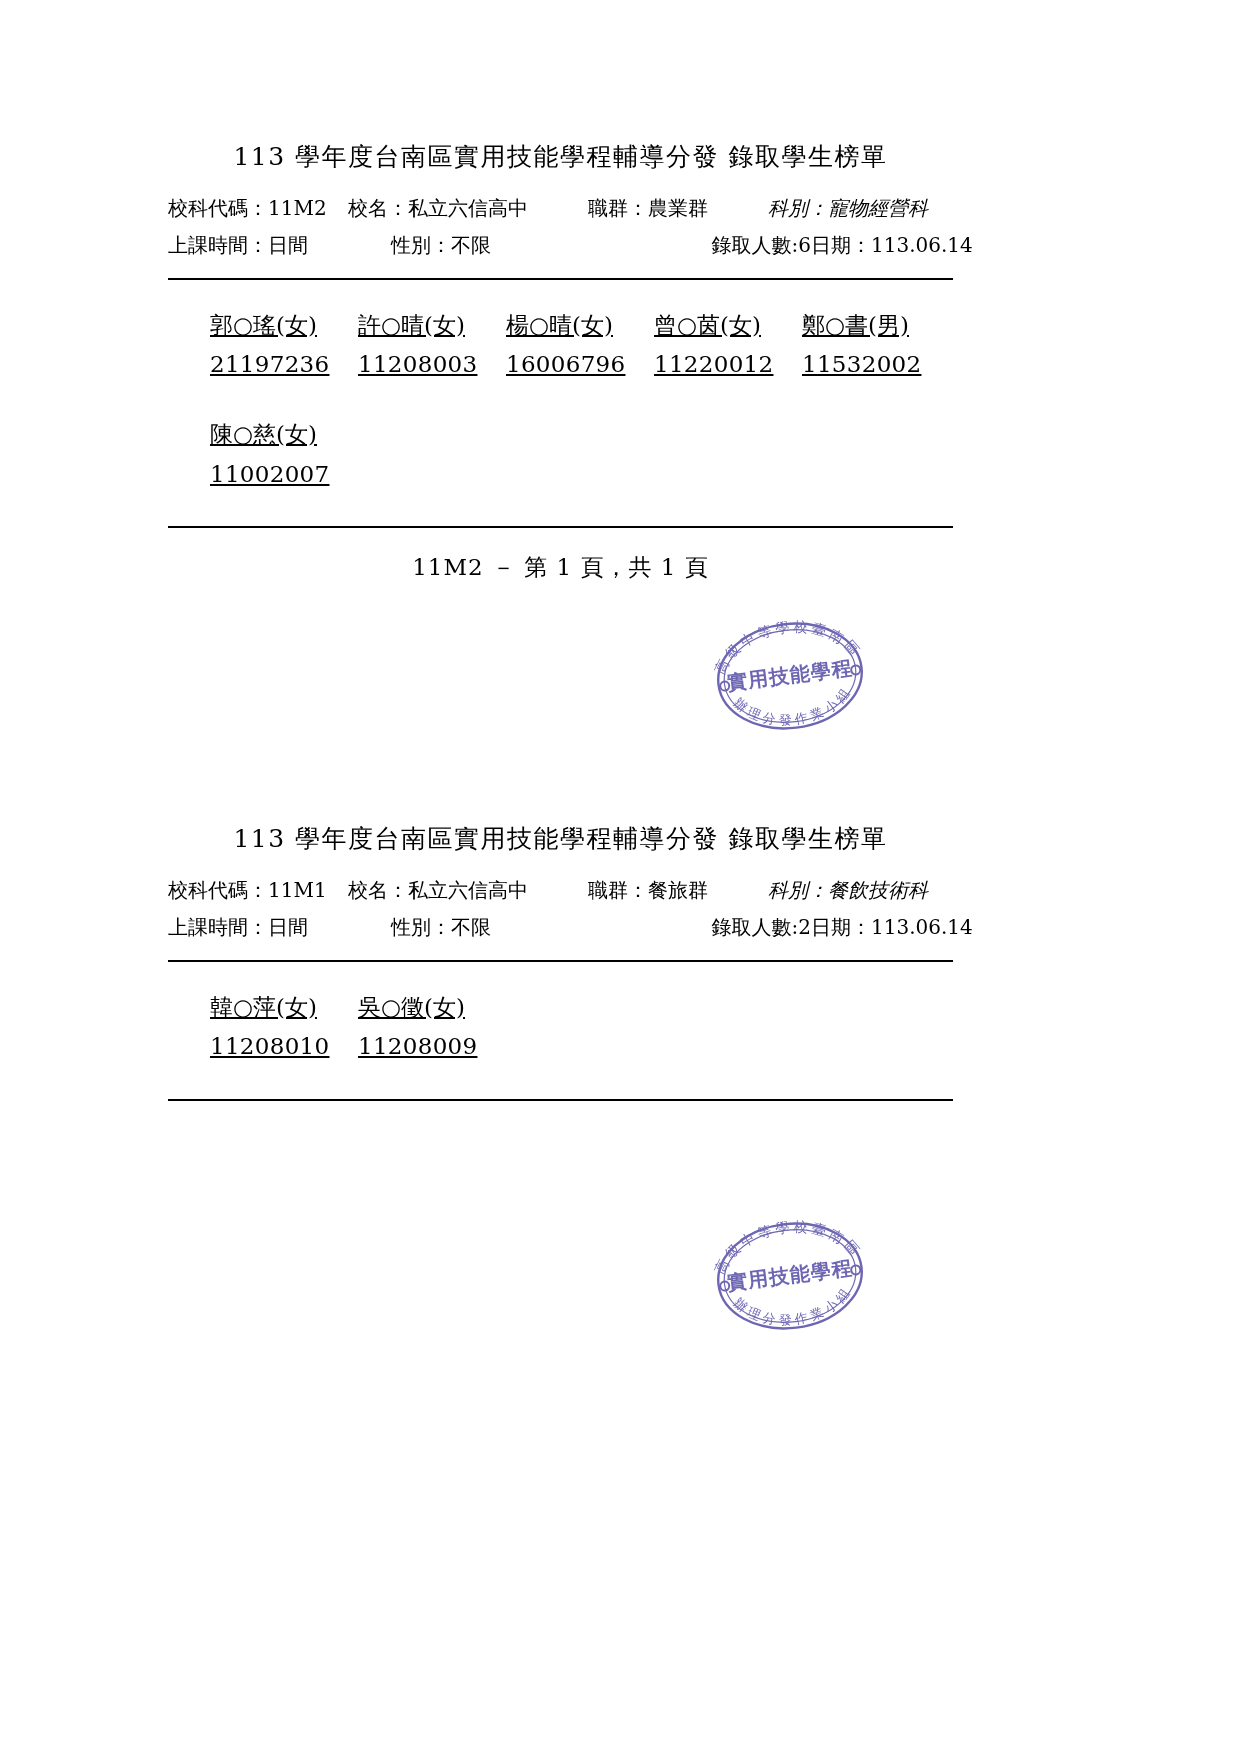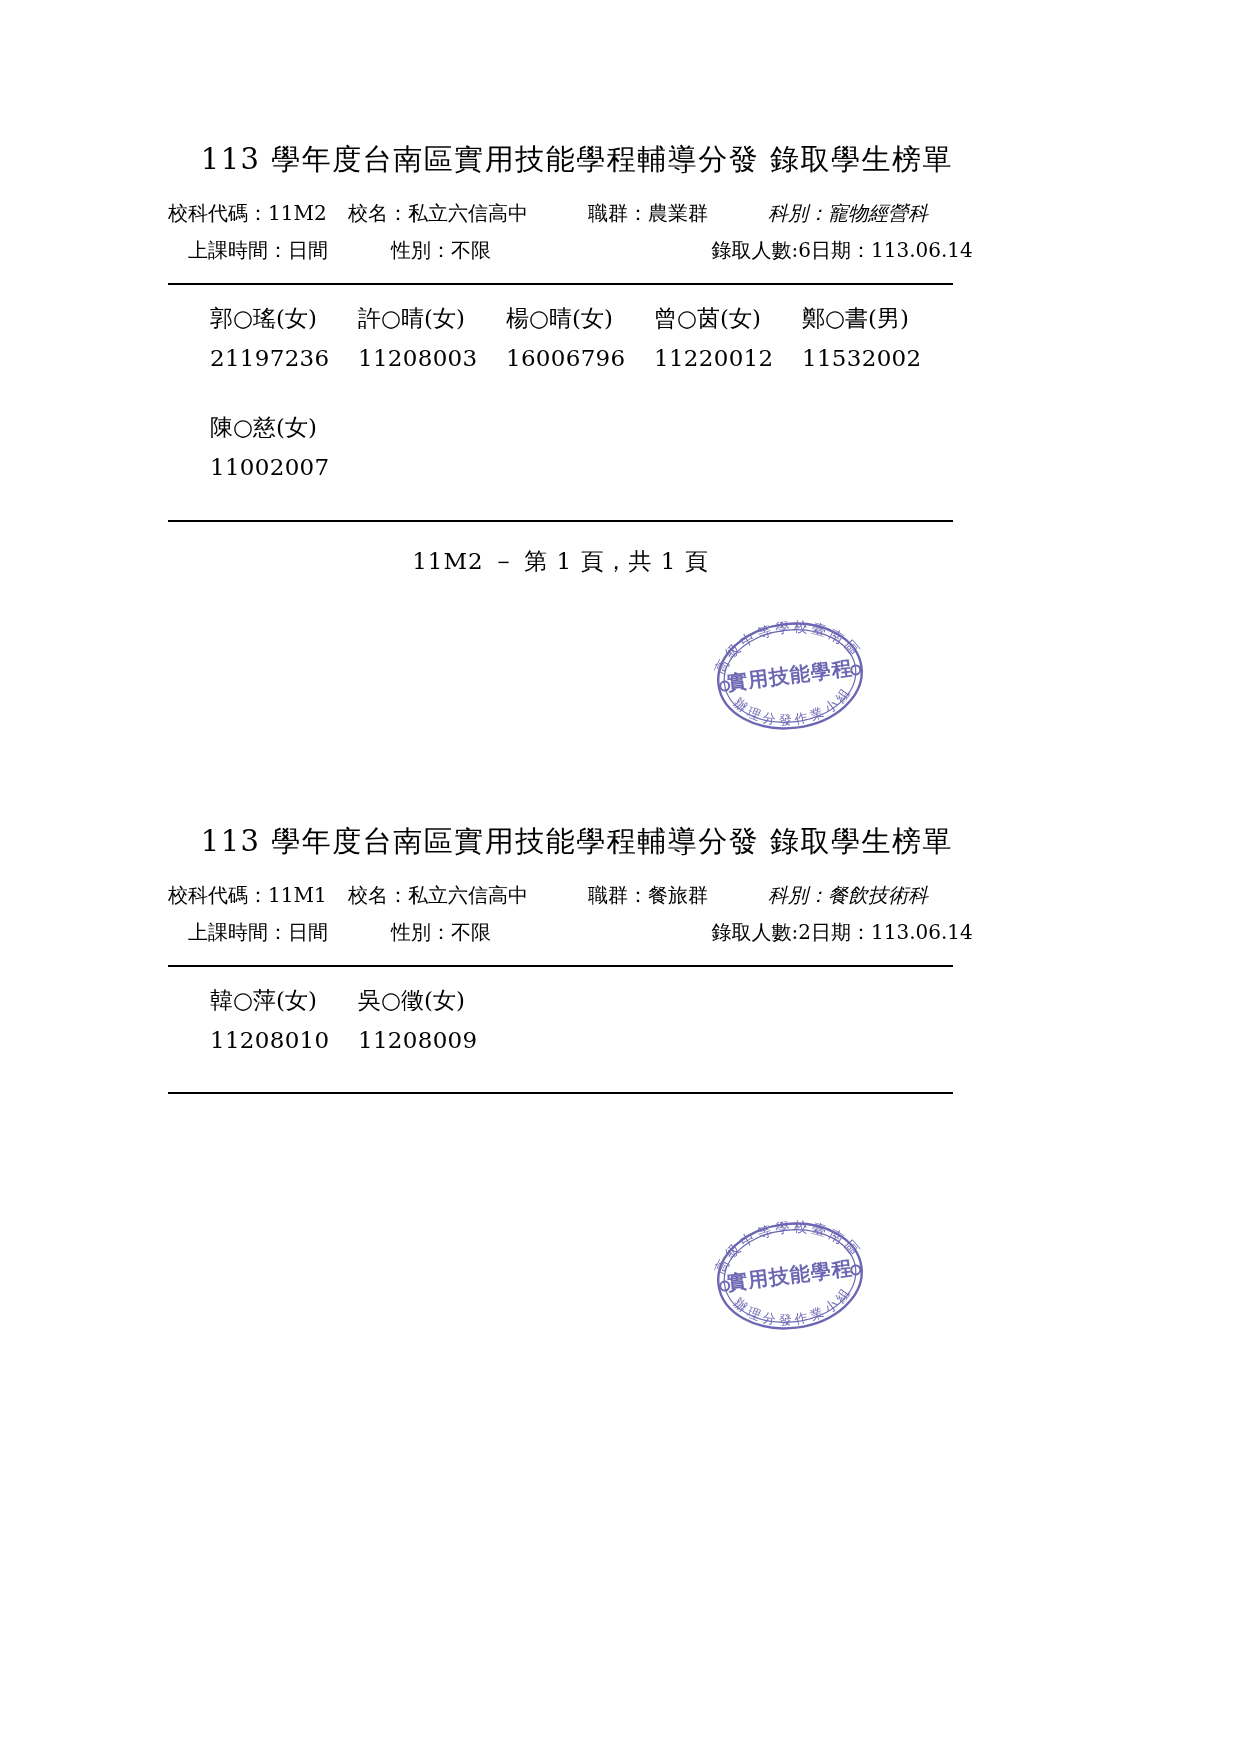--- a/index.html
+++ b/index.html
@@ -27,56 +27,57 @@
   
   .roster {
     position: absolute;
     left: 168px;
     width: 785px;
   }
   .roster-1 { top: 140px; }
   .roster-2 { top: 822px; }
 
   .roster-title {
-    text-align: right;
-    font-size: 29px;
+    text-align: center;
+    font-size: 25px;
     letter-spacing: 1.5px;
     line-height: 1.35;
     white-space: nowrap;
     margin-bottom: 16px;
   }
 
   .meta-row {
     display: flex;
     align-items: baseline;
     font-size: 20px;
     line-height: 1.85;
     white-space: nowrap;
   }
   .meta-cell { flex: 0 0 auto; }
   .mc-code    { width: 180px; }
   .mc-school  { width: 240px; }
   .mc-cluster { width: 180px; }
   .mc-dept    { width: auto; font-style: italic; }
 
-  .mc-time    { width: 180px; text-align: center; }
+  .mc-time    { width: 180px; }
   .mc-gender  { width: 240px; margin-left: 43px; }
   .mc-quota   { width: 180px; text-align: right; }
   .mc-date    { width: auto; }
 
   .rule {
     border: none;
     border-top: 2px solid #000;
     margin: 14px 0 0 0;
     height: 0;
   }
 
   .students {
-    padding-top: 16px;
+    padding-top: 28px;
     padding-left: 42px;
+    text-decoration: underline;
   }
   .student-row {
     display: flex;
     margin-bottom: 4px;
   }
   .student-row.ids { margin-bottom: 34px; }
   .student-cell {
     width: 148px;
     flex: 0 0 148px;
     font-size: 23px;

